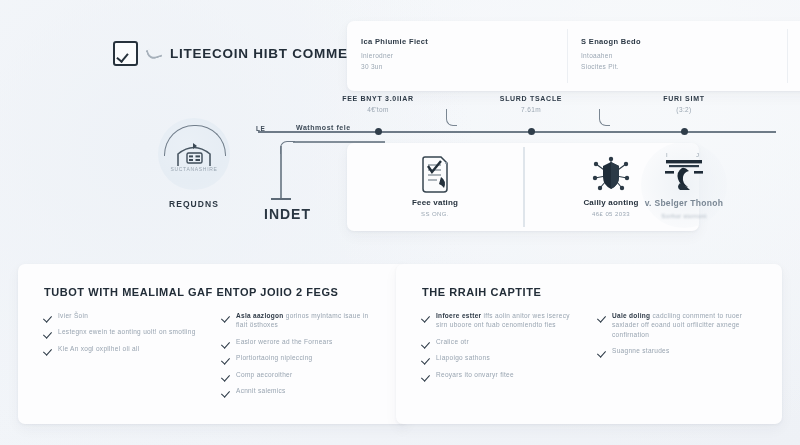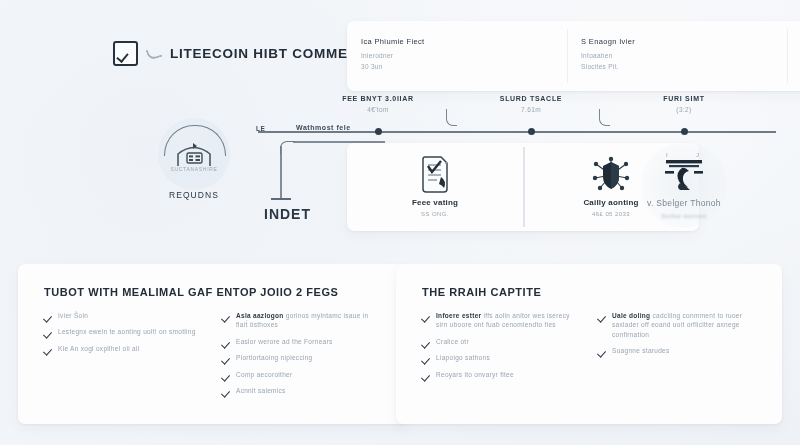--- a/index.html
+++ b/index.html
@@ -62,21 +62,21 @@
   }
   .bank-ico{
     position:absolute;left:50%;top:22px;transform:translateX(-50%);
   }
   .badge-sub{
     position:absolute;left:0;right:0;top:48px;
     font-size:5px;letter-spacing:.7px;color:#9aa6b2;
     filter:blur(.55px);
   }
   .badge-label{
-    margin-top:0;font-size:8.5px;font-weight:normal;letter-spacing:1.1px;
+    margin-top:9px;font-size:8.5px;font-weight:bold;letter-spacing:1.1px;
     color:#2b3743;filter:blur(.4px);
   }
 
   
   .conn{position:absolute;left:258px;top:124px;width:120px;height:82px;}
   .conn-v{
     position:absolute;left:22px;top:22px;width:1.5px;height:54px;
     background:#6d7a87;opacity:.85;
   }
   .conn-cap{
@@ -108,21 +108,21 @@
 
   
   .top-card{left:347px;top:21px;width:660px;height:70px;overflow:hidden;}
   .top-card{width:660px;}
   .top-cols{display:flex;height:100%;}
   .top-col{flex:1;padding:16px 0 0 14px;position:relative;}
   .top-col + .top-col:before{
     content:"";position:absolute;left:0;top:8px;bottom:8px;width:1px;background:#eceff3;
   }
   .tc-title{
-    font-size:7.5px;font-weight:normal;letter-spacing:.35px;color:#2c3946;
+    font-size:7.5px;font-weight:bold;letter-spacing:.35px;color:#2c3946;
     margin-bottom:5px;filter:blur(.45px);white-space:nowrap;
   }
   .tc-line{
     font-size:6.5px;color:#9ba7b3;letter-spacing:.3px;line-height:1.65;
     filter:blur(.5px);white-space:nowrap;
   }
 
   
   .timeline{position:absolute;left:258px;top:95px;width:540px;height:46px;}
   .tl-axis{
@@ -171,21 +171,21 @@
 
   
   .ghost{position:absolute;left:614px;top:146px;width:140px;text-align:center;}
   .ghost-halo{
     position:absolute;left:50%;top:-4px;transform:translateX(-50%);
     width:86px;height:86px;border-radius:50%;
     background:radial-gradient(circle,#eef2f6 0%,rgba(238,242,246,.35) 62%,rgba(238,242,246,0) 100%);
   }
   .ghost-ico{position:relative;height:52px;display:flex;align-items:center;justify-content:center;}
   .ghost-label{
-    position:relative;font-size:8.5px;font-weight:normal;color:#7a8794;
+    position:relative;font-size:8.5px;font-weight:bold;color:#7a8794;
     letter-spacing:.3px;filter:blur(.75px);white-space:nowrap;
   }
   .ghost-sub{
     position:relative;margin-top:5px;font-size:6px;color:#a9b4bf;
     letter-spacing:.35px;filter:blur(.8px);white-space:nowrap;
   }
 
   
   .panel{top:264px;height:160px;padding:22px 26px 0 26px;box-sizing:border-box;}
   .panel-l{left:18px;width:390px;}
@@ -250,21 +250,21 @@
   </div>
 
   <div class="card top-card">
     <div class="top-cols">
       <div class="top-col">
         <div class="tc-title">Ica Phiumie Fiect</div>
         <div class="tc-line">Inierodner</div>
         <div class="tc-line">30 3un</div>
       </div>
       <div class="top-col">
-        <div class="tc-title">S Enaogn Ivier</div>
+        <div class="tc-title">S Enaogn Bedo</div>
         <div class="tc-line">Intoaahen</div>
         <div class="tc-line">Siocites Pit.</div>
       </div>
       <div class="top-col">
         
         
       </div>
     </div>
   </div>
 

